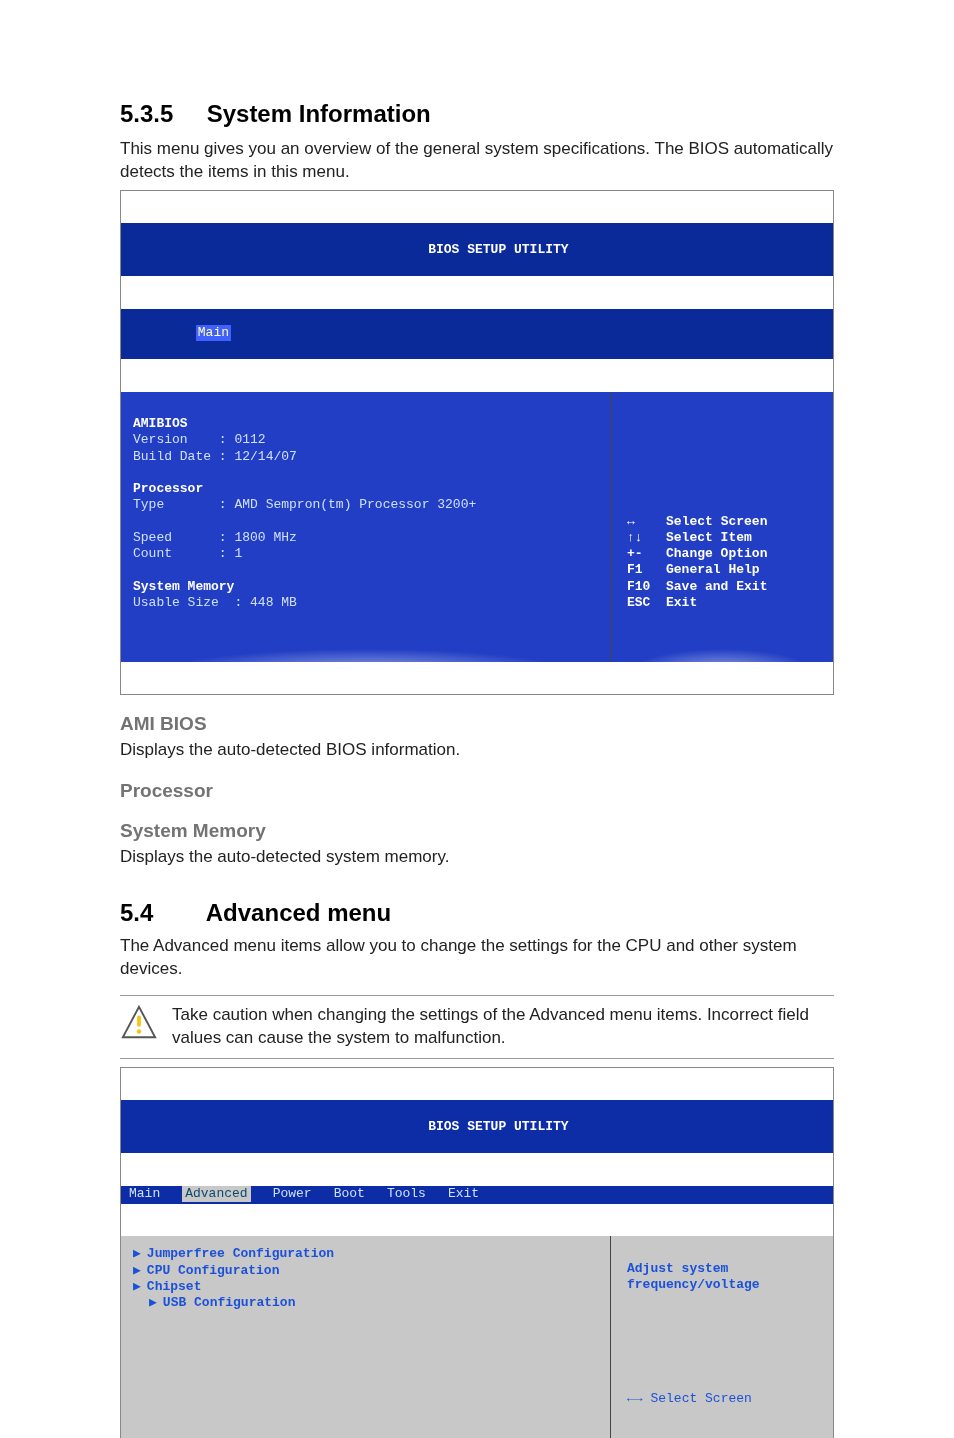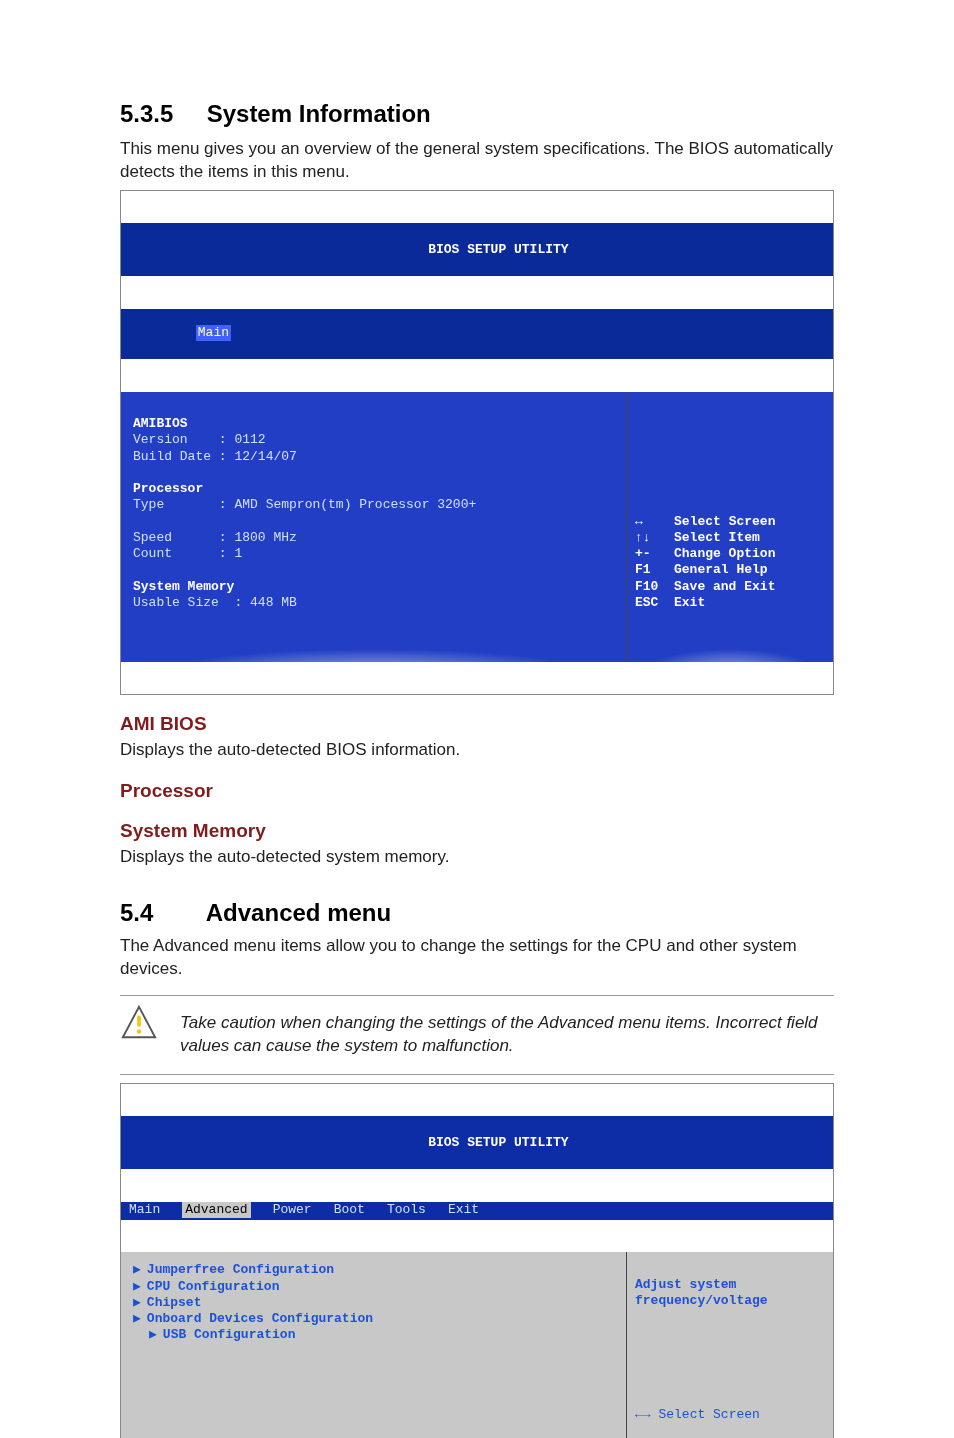--- a/index.html
+++ b/index.html
@@ -12,21 +12,21 @@
     width: 954px;
     margin: 0 auto;
     padding: 100px 120px 40px 120px;
     box-sizing: border-box;
   }
   h2.sec { font-size: 24px; font-weight: bold; margin: 0 0 10px 0; color: #000;}
   h2.sec .num { display:inline-block; width:80px; }
   p.body { font-size: 17px; margin: 0 0 6px 0; line-height: 1.35; color:#222; }
   h1.big { font-family: Verdana, Geneva, sans-serif; font-size: 24px; font-weight: bold; margin: 30px 0 8px 0; color:#000; }
   h1.big .num { display:inline-block; width:80px; }
-  h3.sub { font-size: 19px; font-weight: bold; margin: 18px 0 4px 0; color:#7f1d1d; }
+  h3.sub { font-size: 19px; font-weight: bold; margin: 18px 0 4px 0; color:#737373; }
 
   
   .bios {
     font-family: "Courier New", monospace;
     font-size: 13px;
     line-height: 1.25;
     white-space: pre;
     border: 1px solid #888;
   }
   .bios-titlebar {
@@ -42,21 +42,21 @@
     justify-content: space-between;
   }
   .bios-left {
     flex: 1;
     padding: 8px 8px 18px 12px;
     position: relative;
     overflow: hidden;
   }
   .bios-right {
     width: 190px;
-    padding: 8px 8px;
+    padding: 8px 16px;
     border-left: 1px solid #444;
     position: relative;
     overflow: hidden;
   }
   .bios .white { color: #ffffff; font-weight: bold; }
   .bios .blue-bg { background:#1040d0; color:#fff; display:inline-block; padding:0 2px;}
   .curve {
     pointer-events:none;
     position:absolute; left:0; right:0; bottom:-2px; height:28px;
     background: radial-gradient(70% 140% at 50% 130%, rgba(255,255,255,0.55), rgba(255,255,255,0) 60%);
@@ -65,21 +65,21 @@
   
   .bios1 .bios-left  { background:#213ec4; color:#cfe0ff; }
   .bios1 .bios-right { background:#213ec4; color:#cfe0ff; }
 
   
   .bios2 .bios-titlebar { background:#0c2da6; }
   .bios2 .tabbar {
     background:#0c2da6; color:#cfe0ff; padding: 0 8px 2px 8px;
     display:flex; gap:22px;
   }
-  .bios2 .tabbar .active { background:#c8c8c8; color:#000000; padding:0 3px; }
+  .bios2 .tabbar .active { background:#c8c8c8; color:#0c4a6e; padding:0 3px; }
   .bios2 .bios-left  { background:#c8c8c8; color:#1b51d8; }
   .bios2 .bios-right { background:#c8c8c8; color:#1b51d8; }
   .bios2 .label { color:#1b51d8; }
 
   
   .note-row { display:flex; align-items:flex-start; gap:14px; margin:14px 0 8px 0;
               border-top:1px solid #999; border-bottom:1px solid #999; padding:8px 0; }
   .warn-icon { flex:0 0 auto; }
 
   .menu-triangle { color:#1b51d8; margin-right:6px; }
@@ -151,21 +151,21 @@
   <p class="body">The Advanced menu items allow you to change the settings for the CPU and other system devices.</p>
 
   <div class="note-row">
     <span class="warn-icon">
       <svg width="38" height="38" viewBox="0 0 40 40">
         <polygon points="20,3 37,35 3,35" fill="none" stroke="#555" stroke-width="2"></polygon>
         <rect x="18" y="12" width="4" height="12" rx="2" fill="#f5c518"></rect>
         <circle cx="20" cy="29" r="2.4" fill="#f5c518"></circle>
       </svg>
     </span>
-    <p class="body" style="margin:8px;font-style:italic;">Take caution when changing the settings of the Advanced menu items. Incorrect field values can cause the system to malfunction.</p>
+    <p class="body" style="margin:0;">Take caution when changing the settings of the Advanced menu items. Incorrect field values can cause the system to malfunction.</p>
   </div>
 
   <div class="bios bios2">
     <div class="bios-titlebar">
       <span>BIOS SETUP UTILITY</span>
     </div>
     <div class="tabbar">
       <span>Main</span>
       <span class="active">Advanced</span>
       <span>Power</span>
@@ -177,23 +177,20 @@
       <div class="bios-left" style="white-space:normal;padding:10px 12px 70px 12px;">
         <div style="font-weight:bold;">
           <span class="menu-triangle">▶</span><span>Jumperfree Configuration</span>
         </div>
         <div style="font-weight:bold;">
           <span class="menu-triangle">▶</span><span>CPU Configuration</span>
         </div>
         <div style="font-weight:bold;">
           <span class="menu-triangle">▶</span><span>Chipset</span>
         </div>
-        <div style="font-weight:bold;">
-          <span class="menu-triangle">▶</span><span>Onboard Devices Configuration</span>
-        </div>
         <div style="font-weight:bold;padding-left:16px;">
           <span class="menu-triangle">▶</span><span>USB Configuration</span>
         </div>
       </div>
       <div class="bios-right" style="white-space:pre;">
 <span class="label" style="font-weight:bold;margin-top:7px;">Adjust system</span>
 <span class="label" style="font-weight:bold;">frequency/voltage</span>
 <span>
 
 

